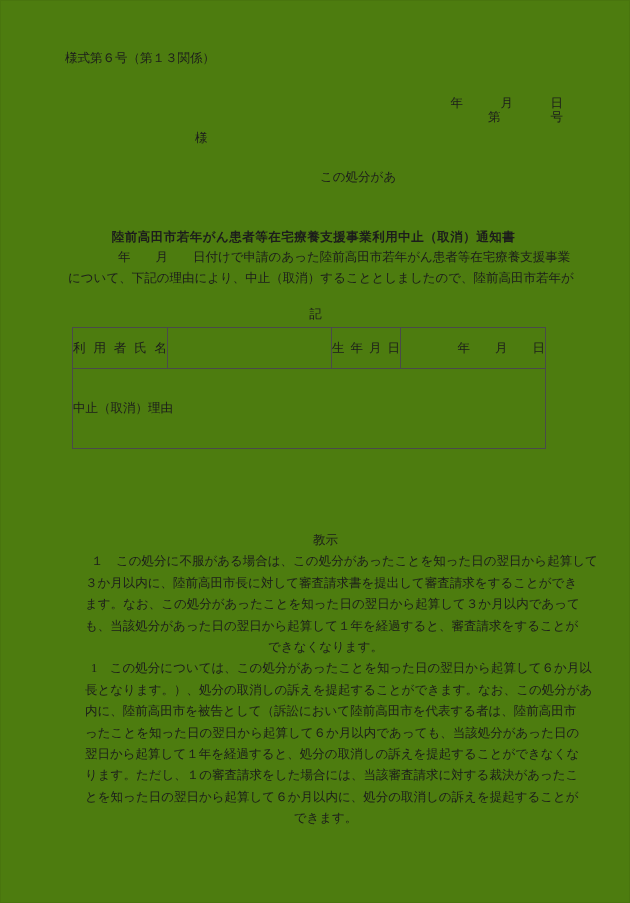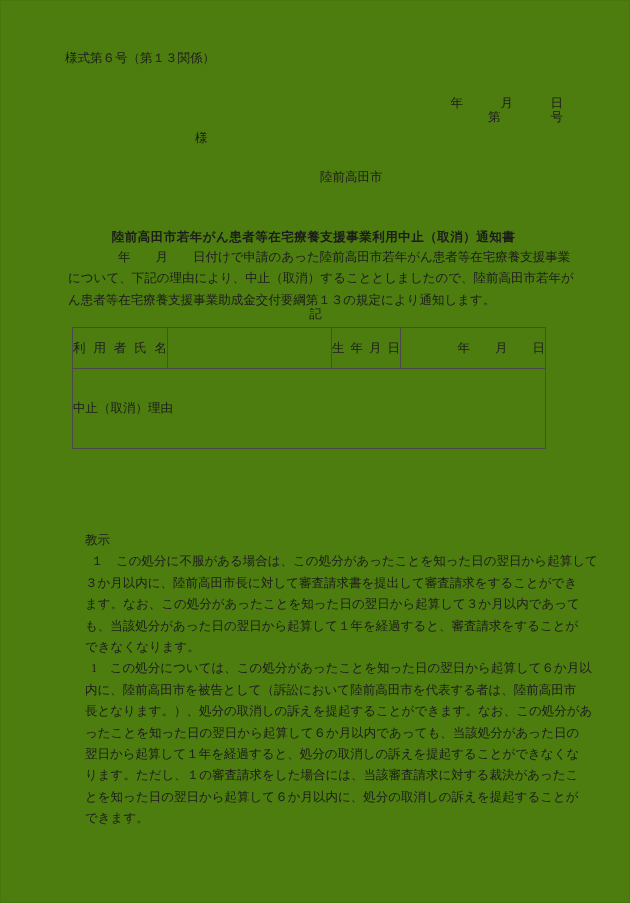--- a/index.html
+++ b/index.html
@@ -7,21 +7,21 @@
     position: relative;
     width: 630px;
     height: 903px;
     background: #4d7c0f;
     box-shadow: inset 0 0 0 1px rgba(0,0,0,0.05);
     font-family: "Liberation Serif", "DejaVu Serif", serif;
     font-size: 12.5px;
     color: #1c1c1c;
     overflow: hidden;
   }
-  .line { white-space: pre; line-height: 21.4px; }
+  .line { white-space: pre; line-height: 21.4px; text-align: center; }
 
   #form-number { position: absolute; left: 65px; top: 50px; white-space: pre; }
   #doc-number  { position: absolute; left: 68px; top: 73px; width: 495px; text-align: right; white-space: pre; margin-top: 36px; }
   #doc-date    { position: absolute; left: 68px; top: 95px; width: 495px; text-align: right; white-space: pre; }
   #addressee   { position: absolute; left: 195px; top: 130px; }
   #sender      { position: absolute; left: 320px; top: 169px; }
   #doc-title   { position: absolute; left: 66px; top: 229px; width: 495px; text-align: center; font-weight: bold; letter-spacing: 0.5px; }
   #body-text   { position: absolute; left: 68px; top: 247px; width: 500px; }
   #ki-mark     { position: absolute; left: 68px; top: 306px; width: 495px; text-align: center; }
 
@@ -45,28 +45,27 @@
 <body>
 
 <div class="page">
 
   <div id="form-number">様式第６号（第１３関係）</div>
 
   <div id="doc-number">第　　　　号</div>
   <div id="doc-date">年　　　月　　　日</div>
 
   <div id="addressee">様</div>
-  <div id="sender">陸前高田市</div>
+  <div id="sender">この処分があ</div>
 
   <div id="doc-title">陸前高田市若年がん患者等在宅療養支援事業利用中止（取消）通知書</div>
 
   <div id="body-text">
     <div class="line">　　　　年　　月　　日付けで申請のあった陸前高田市若年がん患者等在宅療養支援事業</div>
     <div class="line">について、下記の理由により、中止（取消）することとしましたので、陸前高田市若年が</div>
-    <div class="line">ん患者等在宅療養支援事業助成金交付要綱第１３の規定により通知します。</div>
   </div>
 
   <div id="ki-mark">記</div>
 
   <table class="notice-table">
     <colgroup>
       <col style="width:95px">
         <col style="width:164px">
         <col style="width:69px">
         <col style="width:145px">
@@ -85,22 +84,22 @@
     </table>
 
   <div id="notice-block">
     <div class="line heading">教示</div>
     <div class="line first">１　この処分に不服がある場合は、この処分があったことを知った日の翌日から起算して</div>
     <div class="line cont">３か月以内に、陸前高田市長に対して審査請求書を提出して審査請求をすることができ</div>
     <div class="line cont">ます。なお、この処分があったことを知った日の翌日から起算して３か月以内であって</div>
     <div class="line cont">も、当該処分があった日の翌日から起算して１年を経過すると、審査請求をすることが</div>
     <div class="line cont">できなくなります。</div>
     <div class="line first">1　この処分については、この処分があったことを知った日の翌日から起算して６か月以</div>
+    <div class="line cont">長となります。）、処分の取消しの訴えを提起することができます。なお、この処分があ</div>
     <div class="line cont">内に、陸前高田市を被告として（訴訟において陸前高田市を代表する者は、陸前高田市</div>
-    <div class="line cont">長となります。）、処分の取消しの訴えを提起することができます。なお、この処分があ</div>
     <div class="line cont">ったことを知った日の翌日から起算して６か月以内であっても、当該処分があった日の</div>
     <div class="line cont">翌日から起算して１年を経過すると、処分の取消しの訴えを提起することができなくな</div>
     <div class="line cont">ります。ただし、１の審査請求をした場合には、当該審査請求に対する裁決があったこ</div>
     <div class="line cont">とを知った日の翌日から起算して６か月以内に、処分の取消しの訴えを提起することが</div>
     <div class="line cont">できます。</div>
   </div>
 
 </div>
 
 </body></html>

